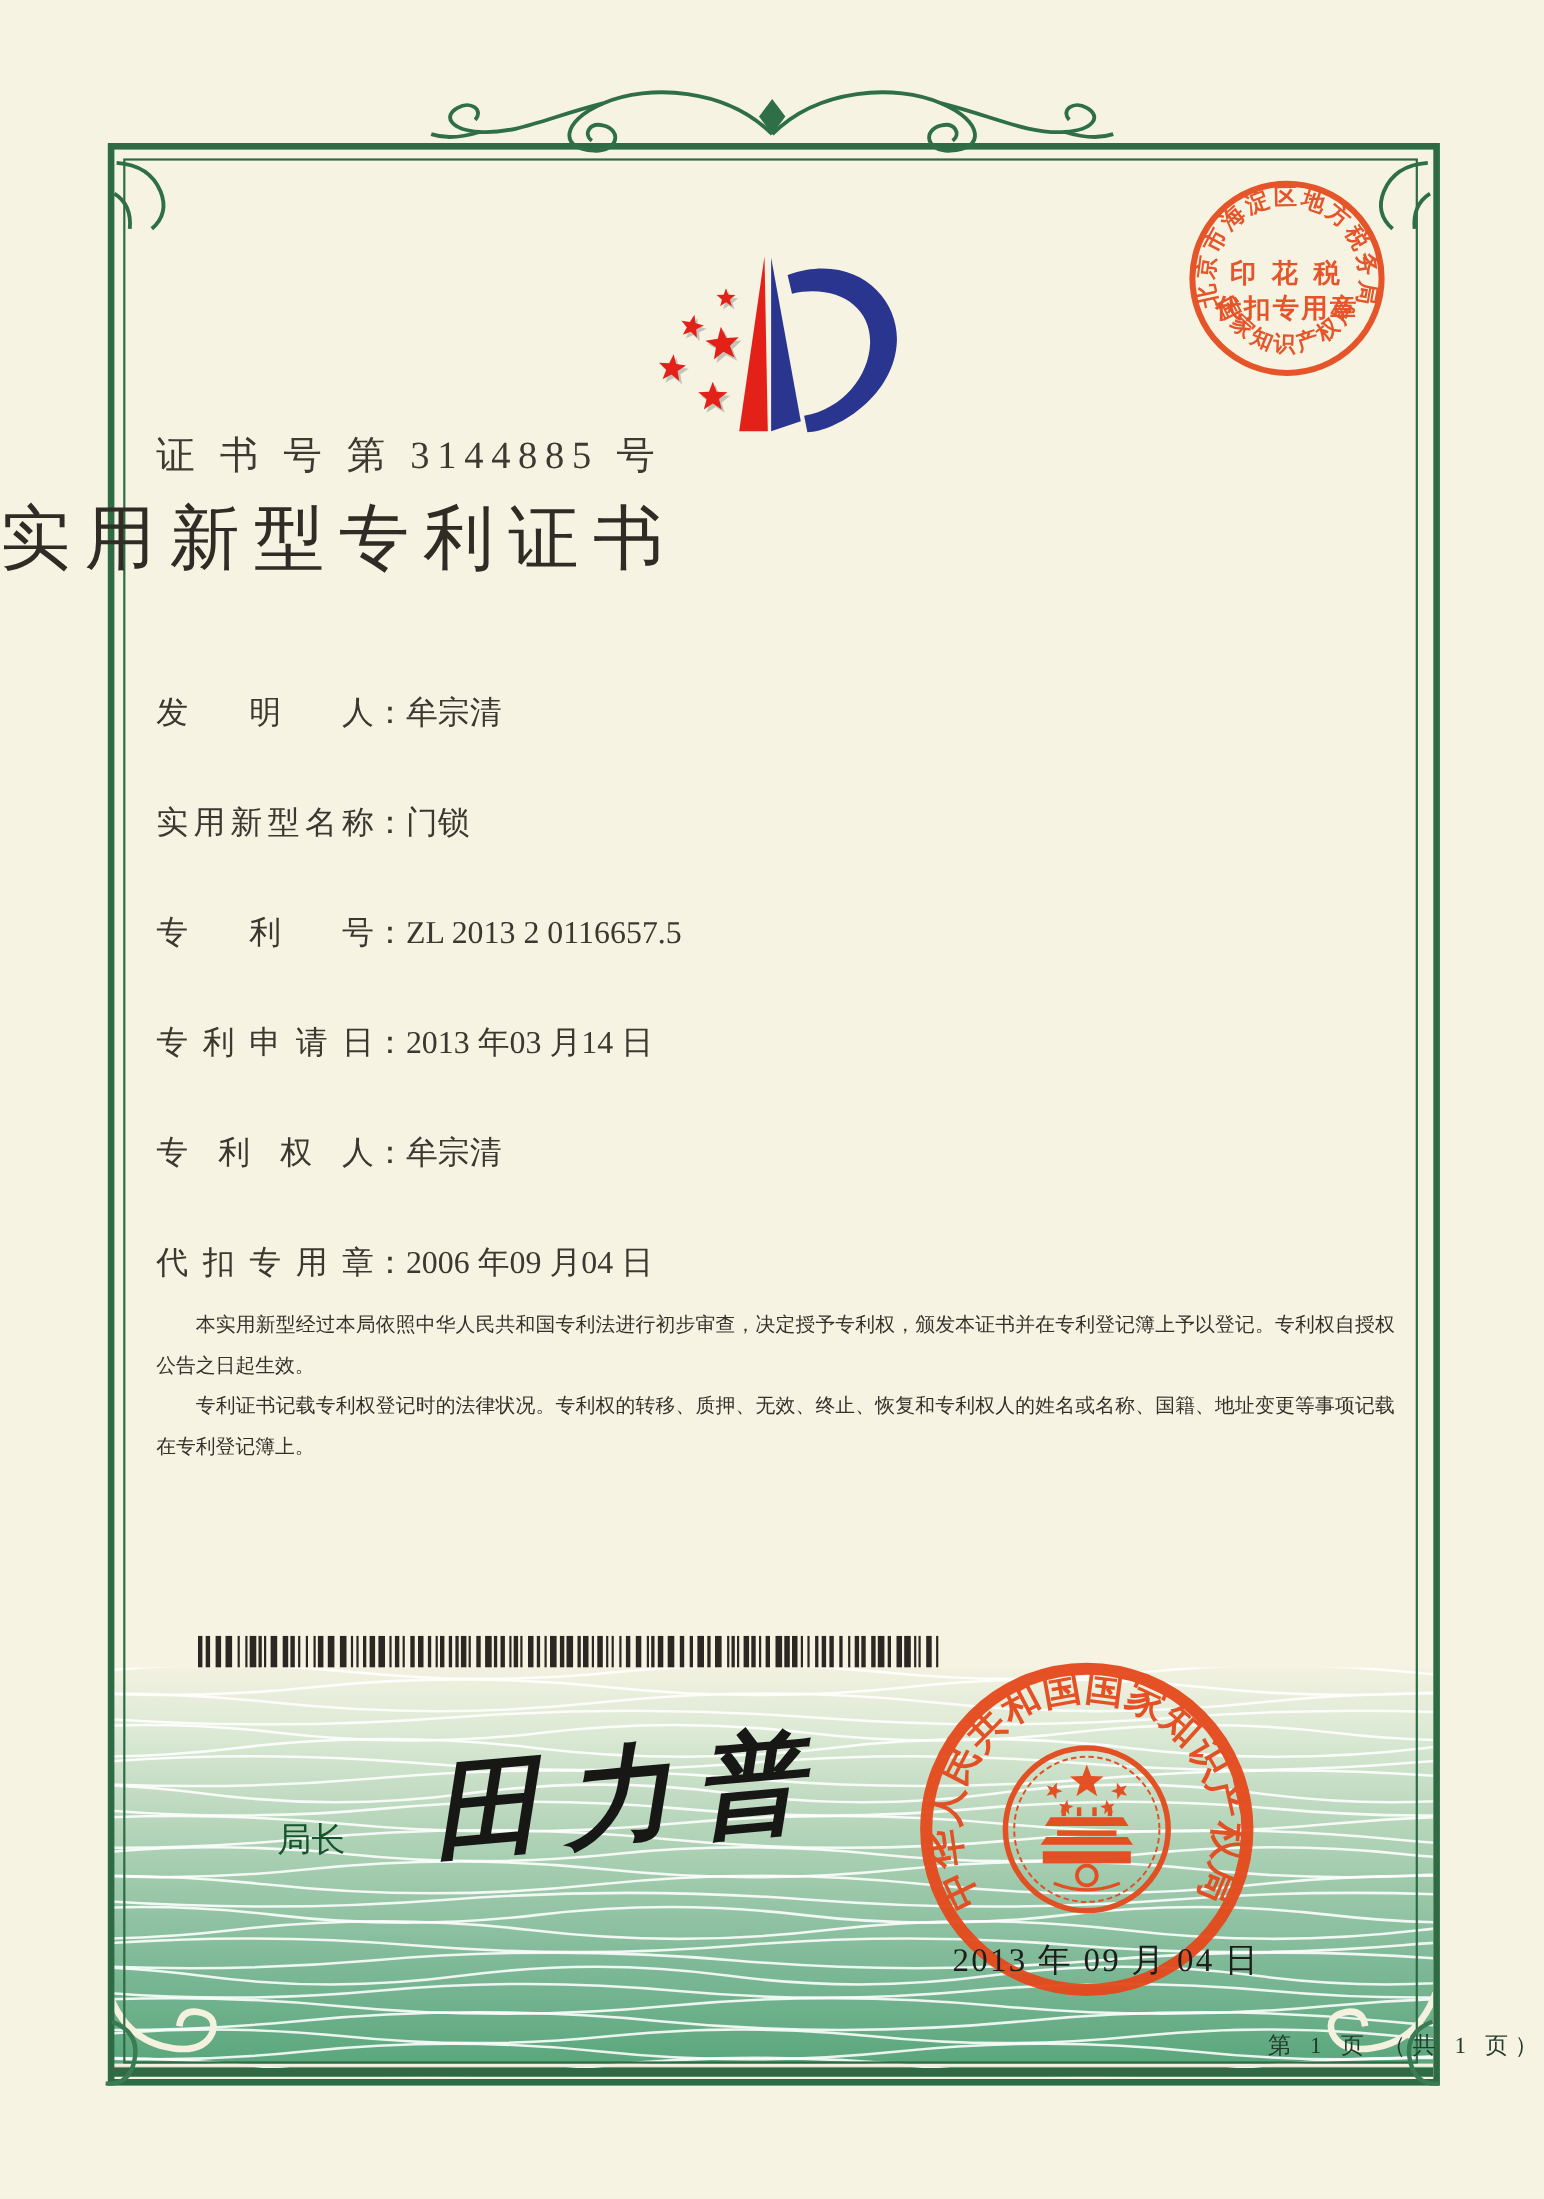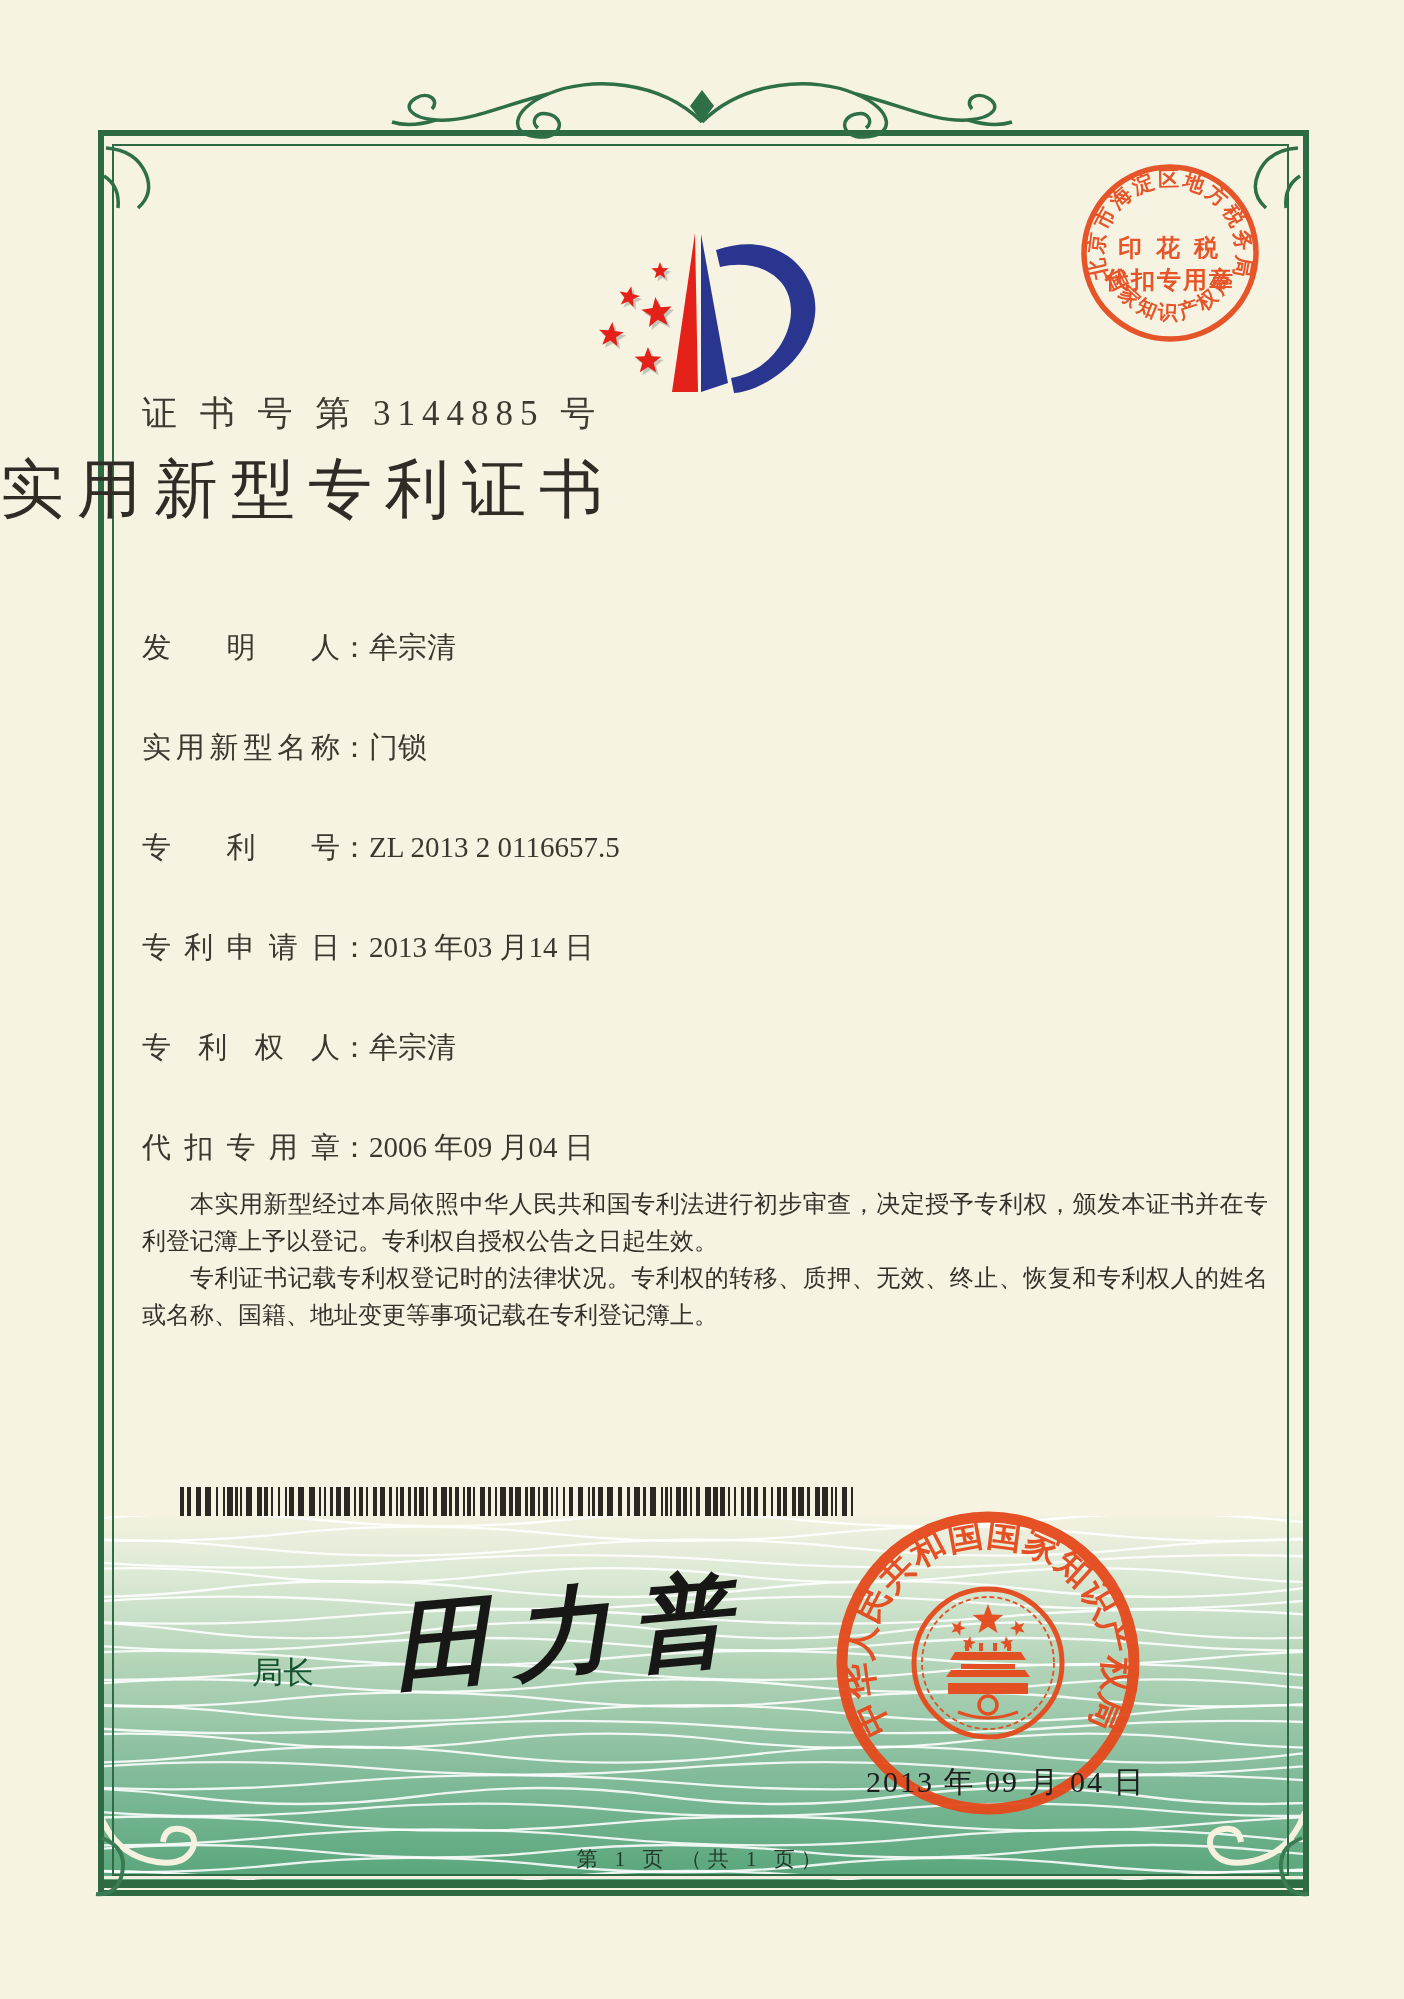--- a/index.html
+++ b/index.html
@@ -23,33 +23,33 @@
     font-size:64px; letter-spacing:13px; color:#2f2c26; z-index:4; font-weight:normal; margin:0;}
   
   .fields{position:absolute; left:142px; top:628px; width:900px; z-index:4;}
   .field-row{height:100px; font-size:29px; color:#3a382f;}
   .field-label{display:inline-block; width:198px; text-align:justify; text-align-last:justify;
     text-justify:inter-character; vertical-align:top;}
   .field-colon{display:inline-block;}
   .field-value{display:inline-block;}
   
   .body-text{position:absolute; left:142px; top:1186px; width:1126px; z-index:4;
-    font-size:24px; line-height:37px; text-align:justify; color:#33312a;}
+    font-size:18px; line-height:37px; text-align:justify; color:#33312a;}
   .body-text p{margin:0; text-indent:2em;}
   
   .barcode{position:absolute; left:180px; top:1487px; z-index:4;}
   
   .band{position:absolute; left:101px; top:1516px; z-index:1;}
   .sig-title{position:absolute; left:252px; top:1652px; font-size:31px; color:#14532d; z-index:5;}
   .sig-name{position:absolute; left:392px; top:1568px; font-size:98px; font-weight:bold;
     font-style:italic; letter-spacing:22px; color:#171715; transform:rotate(-5deg); z-index:5;}
   .seal{position:absolute; left:828px; top:1500px; z-index:4; opacity:.95;}
   .grant-date{position:absolute; left:866px; top:1762px; font-size:30px; letter-spacing:2px;
     color:#1d1d1b; z-index:6;}
-  .page-footer{position:absolute; left:0; width:100%; top:1845px; text-align:center;
+  .page-footer{position:absolute; left:0; width:100%; top:1845px; text-align:right;
     font-size:21px; letter-spacing:6px; color:#243a2b; z-index:5;}
 </style>
 </head>
 <body>
 
 <div class="page">
 
   <svg class="band" width="1202" height="372" viewBox="0 0 1202 372">
     <defs>
       <linearGradient id="bandGrad" x1="0" y1="0" x2="0" y2="1">

